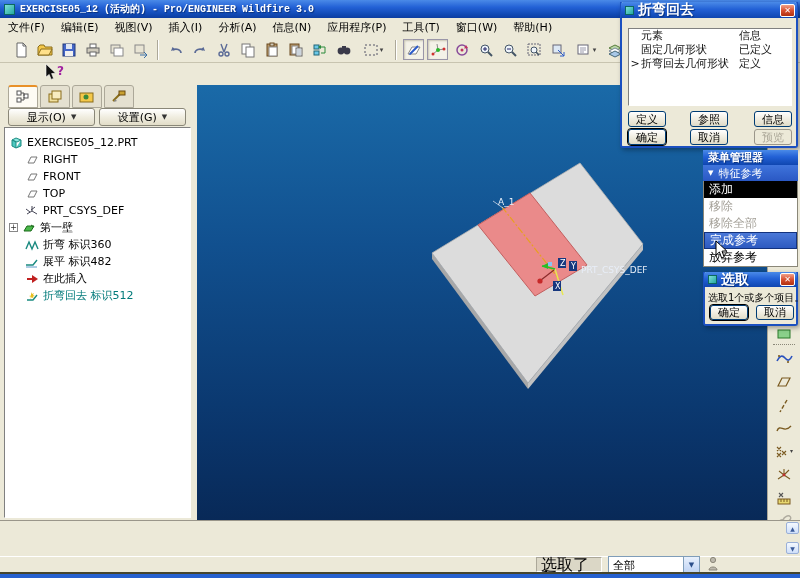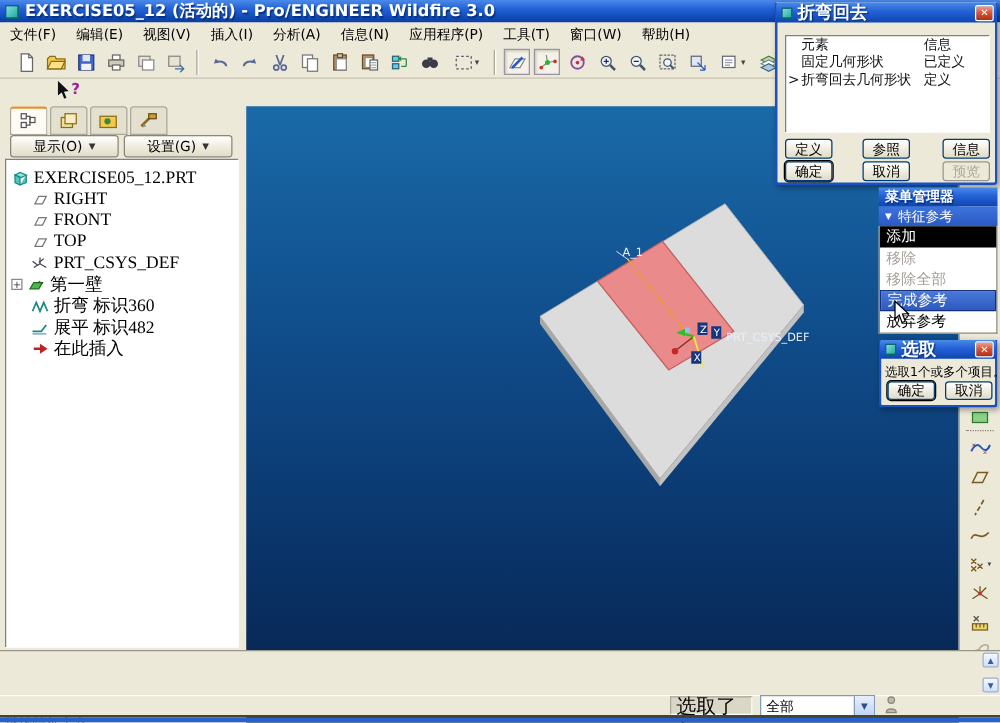--- a/index.html
+++ b/index.html
@@ -6,21 +6,21 @@
   html,body { width:800px; height:578px; overflow:hidden; }
   body { font-family:"DejaVu Sans","Liberation Sans",sans-serif; font-size:11px; background:#ece9d8; position:relative; }
   #app { position:absolute; inset:0; width:800px; height:578px; background:#ece9d8; }
   .abs { position:absolute; }
 
   
   .titlebar { left:0; top:0; width:800px; height:18px;
     background:linear-gradient(180deg,#4a8ae8 0%,#2361d6 40%,#1049b4 80%,#0c3da0 100%);
     color:#fff; display:flex; align-items:center; gap:5px; padding-left:4px; }
   .titlebar .appico { width:11px; height:11px; background:linear-gradient(135deg,#7fe0d8,#23a8a0); border:1px solid #0c6860; }
-  .titlebar .ttl { font-weight:bold; font-size:13px; text-shadow:1px 1px 1px #07307c; white-space:nowrap; }
+  .titlebar .ttl { font-weight:bold; font-size:10px; text-shadow:1px 1px 1px #07307c; white-space:nowrap;font-family:Liberation Mono, monospace; }
 
   
   .menubar { left:0; top:18px; width:800px; height:19px; background:#ece9d8; display:flex; align-items:center; }
   .menubar .mi { padding:2px 8px; color:#000; cursor:default; }
 
   
   .toolbar { left:0; top:37px; width:800px; height:26px; background:#ece9d8; border-bottom:1px solid #c8c4b0;
     display:flex; align-items:center; gap:3px; padding-left:10px; }
   .tbtn { width:21px; height:21px; display:flex; align-items:center; justify-content:center; border:1px solid transparent; }
   .tbtn.pressed { border:1px solid #9a96a8; background:#f4f2e8; box-shadow:inset 1px 1px 2px #c8c4b4; }
@@ -33,21 +33,21 @@
   .lp-tabs { left:8px; top:85px; display:flex; gap:2px; }
   .lp-tab { width:30px; height:23px; background:#e4e0d0; border:1px solid #aca899; border-radius:3px 3px 0 0;
             display:flex; align-items:center; justify-content:center; }
   .lp-tab.active { background:#fdfbf4; border-top:2px solid #e89028; }
   .lp-drop { top:108px; height:18px; width:87px; background:linear-gradient(180deg,#fff,#f0ede0 50%,#e2ddc8);
              border:1px solid #8a8778; border-radius:3px; display:flex; align-items:center; justify-content:center; gap:5px; font-size:11px; }
   .lp-drop .arr { font-size:7px; color:#333; }
   .treebox { left:4px; top:127px; width:187px; height:391px; background:#fff;
              border:1px solid; border-color:#808080 #fff #fff #808080; overflow:hidden; }
   .trow { display:flex; align-items:center; height:17px; gap:4px; white-space:nowrap; }
-  .trow .lbl { font-size:14px; color:#000;font-family:Liberation Serif, serif; }
+  .trow .lbl { font-size:11px; color:#000; }
   .trow.sel .lbl { color:#007a7a; }
   .exp { width:9px; height:9px; border:1px solid #888; background:#fff; font-size:8px; line-height:7px; text-align:center; color:#333; }
 
   
   .viewport { left:197px; top:85px; width:570px; height:533px;
     background:linear-gradient(180deg,#1a6aa8 0%,#11508f 30%,#0a356b 65%,#061c42 100%); }
   .viewport svg { position:absolute; inset:0; }
 
   
   .rdock { left:767px; top:85px; width:33px; height:435px; background:#ece9d8; border-left:1px solid #aca899; }
@@ -410,20 +410,27 @@
           </svg>
         <span class="lbl">展平 标识482</span>
       </div>
       <div class="trow" style="padding-left:16px">
         <svg width="14" height="12">
             <path d="M2 6h6" stroke="#c02020" stroke-width="2"></path>
             <path d="M7 2l6 4-6 4z" fill="#c02020"></path>
           </svg>
         <span class="lbl">在此插入</span>
       </div>
+      <div class="trow sel" style="padding-left:16px">
+        <svg width="14" height="12">
+            <path d="M2 10h6l4-5" fill="none" stroke="#1a8a80" stroke-width="1.4"></path>
+            <path d="M6 2l1 2 2-1-1 2 2 1-2 .5.5 2-1.8-1.2L5.5 9l.3-2.2L4 6l2-.6z" fill="#e8c020"></path>
+          </svg>
+        <span class="lbl">折弯回去 标识512</span>
+      </div>
     </div>
   </div>
 
   <div class="abs viewport">
     <svg width="570" height="435" viewBox="0 0 570 435">
 
       <polygon points="235,168 331,298 331,304 235,174" fill="#a8a8a8"></polygon>
       <polygon points="331,298 446,159 446,165 331,304" fill="#c2c2c2"></polygon>
 
       <polygon points="235,168 383,78 446,159 331,298" fill="#dcdcdc" stroke="#b0b0b0" stroke-width="0.8"></polygon>

